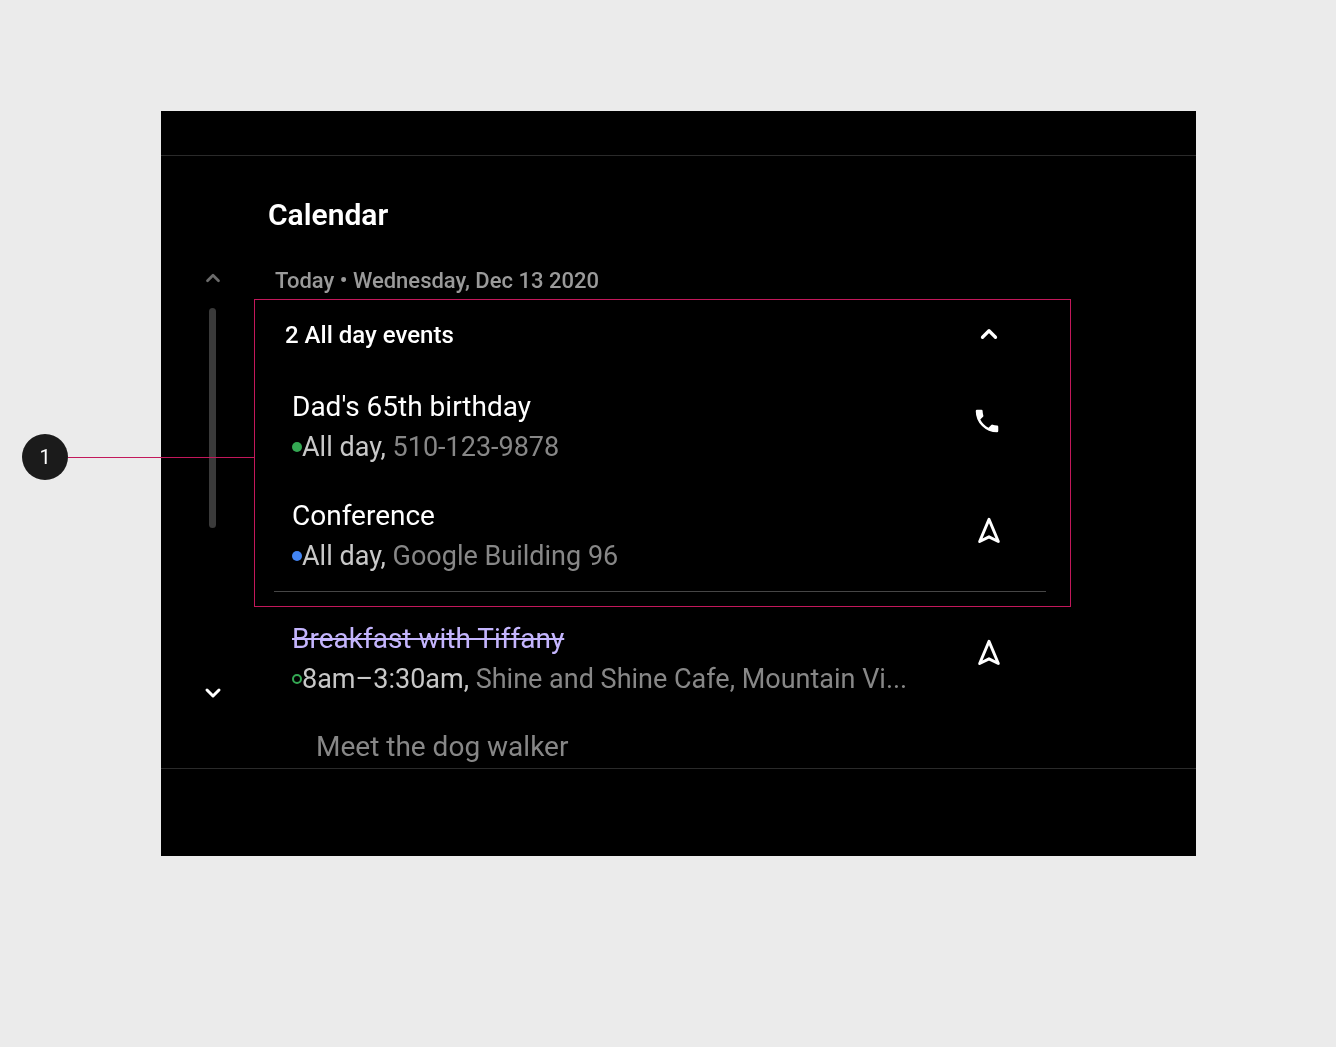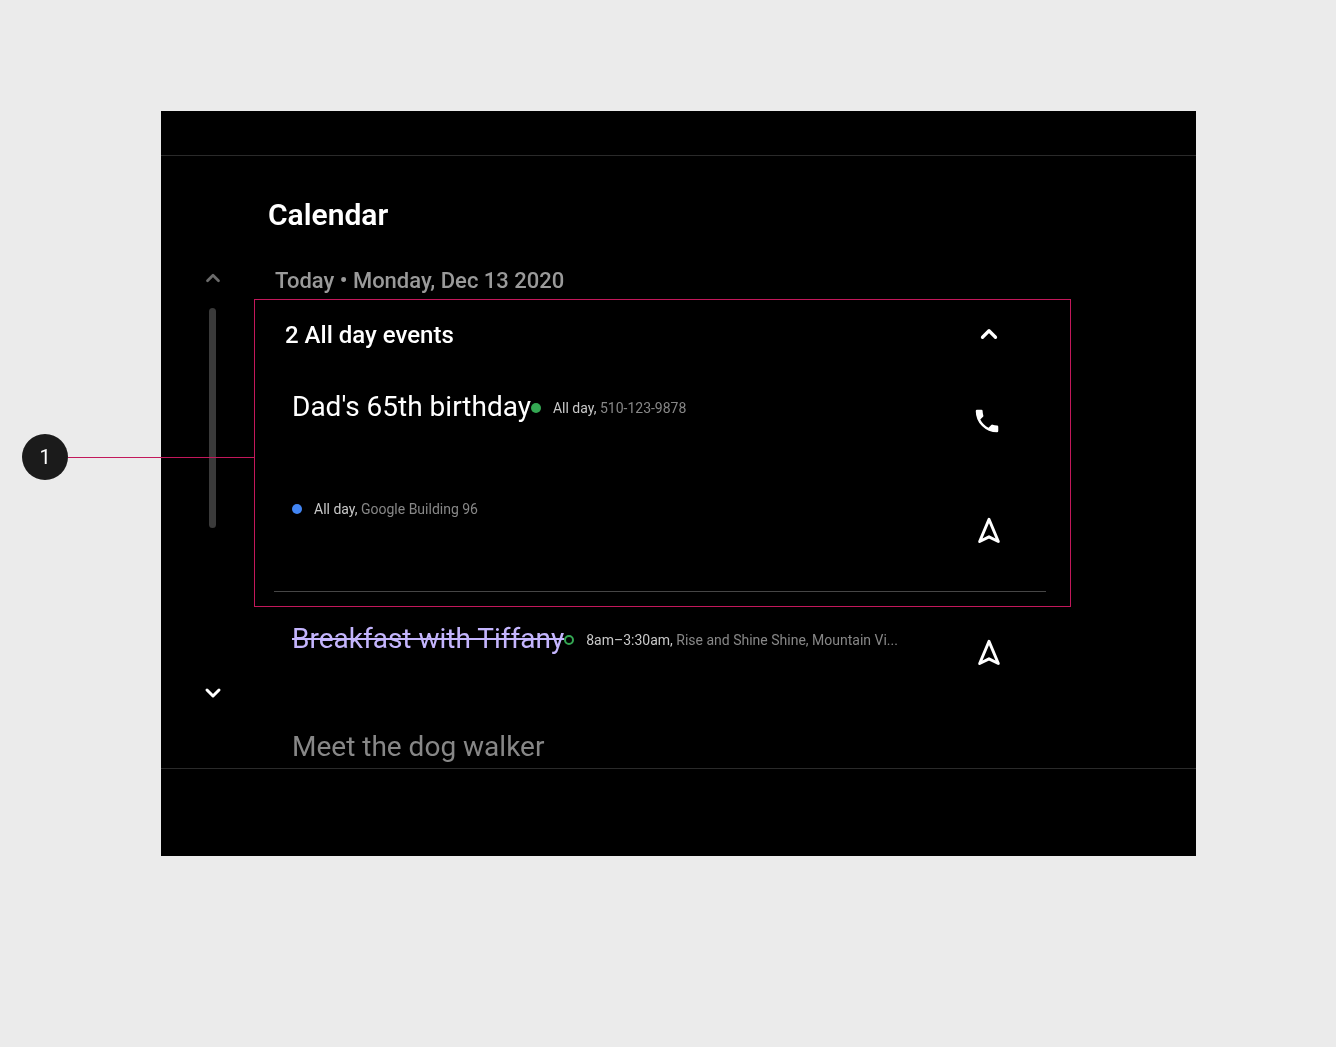--- a/index.html
+++ b/index.html
@@ -111,41 +111,41 @@
       height: 32px;
       color: #fff;
       display: flex;
       align-items: center;
       justify-content: center;
     }
     .event {
       position: absolute;
       left: 131px;
       display: flex;
-      flex-direction: row;
+      flex-direction: column;
     }
     .event-title {
       color: #fff;
       font-size: 28px;
       font-weight: 400;
     }
     .event-title.struck {
       color: #c4b5fd;
       text-decoration: line-through;
       text-decoration-thickness: 2px;
     }
     .event-title.dim {
       color: #878787;
     }
     .event-sub {
       display: flex;
       align-items: center;
-      gap: 12px;
-      margin-top: 2px;
-      font-size: 14px;
+      gap: 0;
+      margin-top: 8px;
+      font-size: 27px;
     }
     .dot {
       width: 10px;
       height: 10px;
       border-radius: 50%;
       flex-shrink: 0;
     }
     .dot.green { background: #34a853; }
     .dot.blue { background: #4285f4; }
     .dot.ring-green {
@@ -205,21 +205,21 @@
 <div class="callout-dot">
   <span>1</span>
 </div>
 <div class="callout-line"></div>
 
 <div class="device">
   <div class="hairline-top"></div>
   <div class="hairline-bottom"></div>
 
   <div class="app-title">Calendar</div>
-  <div class="date-line">Today • Monday, Dec 13 2020</div>
+  <div class="date-line">Today • Wednesday, Dec 13 2020</div>
 
   <div class="scroll-up">
     <svg width="22" height="22" viewBox="0 0 24 24" fill="none" stroke="currentColor" stroke-width="3" stroke-linecap="round" stroke-linejoin="round">
         <polyline points="18 15 12 9 6 15"></polyline>
       </svg>
   </div>
   <div class="scrollbar-track"></div>
   <div class="scroll-down">
     <svg width="24" height="24" viewBox="0 0 24 24" fill="none" stroke="currentColor" stroke-width="3" stroke-linecap="round" stroke-linejoin="round">
         <polyline points="6 9 12 15 18 9"></polyline>
@@ -245,20 +245,21 @@
       </span>
     </div>
   </div>
   <div class="action-icon" style="left:809px; top:293px;">
     <svg width="30" height="30" viewBox="0 0 24 24" fill="currentColor">
         <path d="M6.62 10.79a15.053 15.053 0 006.59 6.59l2.2-2.2a1 1 0 011.05-.24 11.36 11.36 0 003.55.57 1 1 0 011 1V20a1 1 0 01-1 1A17 17 0 013 4a1 1 0 011-1h3.5a1 1 0 011 1 11.36 11.36 0 00.57 3.55 1 1 0 01-.24 1.05l-2.21 2.19z"></path>
       </svg>
   </div>
 
   <div class="event" style="top:388px;">
+    <div class="event-title">Conference</div>
     <div class="event-sub">
       <span class="dot blue"></span>
       <span>
         <span class="sub-primary">All day,</span>
         <span class="sub-secondary">Google Building 96</span>
       </span>
     </div>
   </div>
   <div class="action-icon" style="left:811px; top:403px;">
     <svg width="28" height="28" viewBox="0 0 24 24" fill="none" stroke="currentColor" stroke-width="2.5" stroke-linejoin="round">
@@ -267,27 +268,27 @@
   </div>
 
   <div class="divider"></div>
 
   <div class="event" style="top:511px;">
     <div class="event-title struck">Breakfast with Tiffany</div>
     <div class="event-sub">
       <span class="dot ring-green"></span>
       <span>
         <span class="sub-primary">8am–3:30am,</span>
-        <span class="sub-secondary">Rise and Shine Shine, Mountain Vi...</span>
+        <span class="sub-secondary">Shine and Shine Cafe, Mountain Vi...</span>
       </span>
     </div>
   </div>
   <div class="action-icon" style="left:811px; top:525px;">
     <svg width="28" height="28" viewBox="0 0 24 24" fill="none" stroke="currentColor" stroke-width="2.5" stroke-linejoin="round">
         <path d="M12 2 L20 21 L12 17 L4 21 Z"></path>
       </svg>
   </div>
 
-  <div class="event" style="top:619px;">
+  <div class="event" style="top:619px;margin-left:24px;">
     <div class="event-title dim">Meet the dog walker</div>
   </div>
 
 </div>
 
 </body></html>

